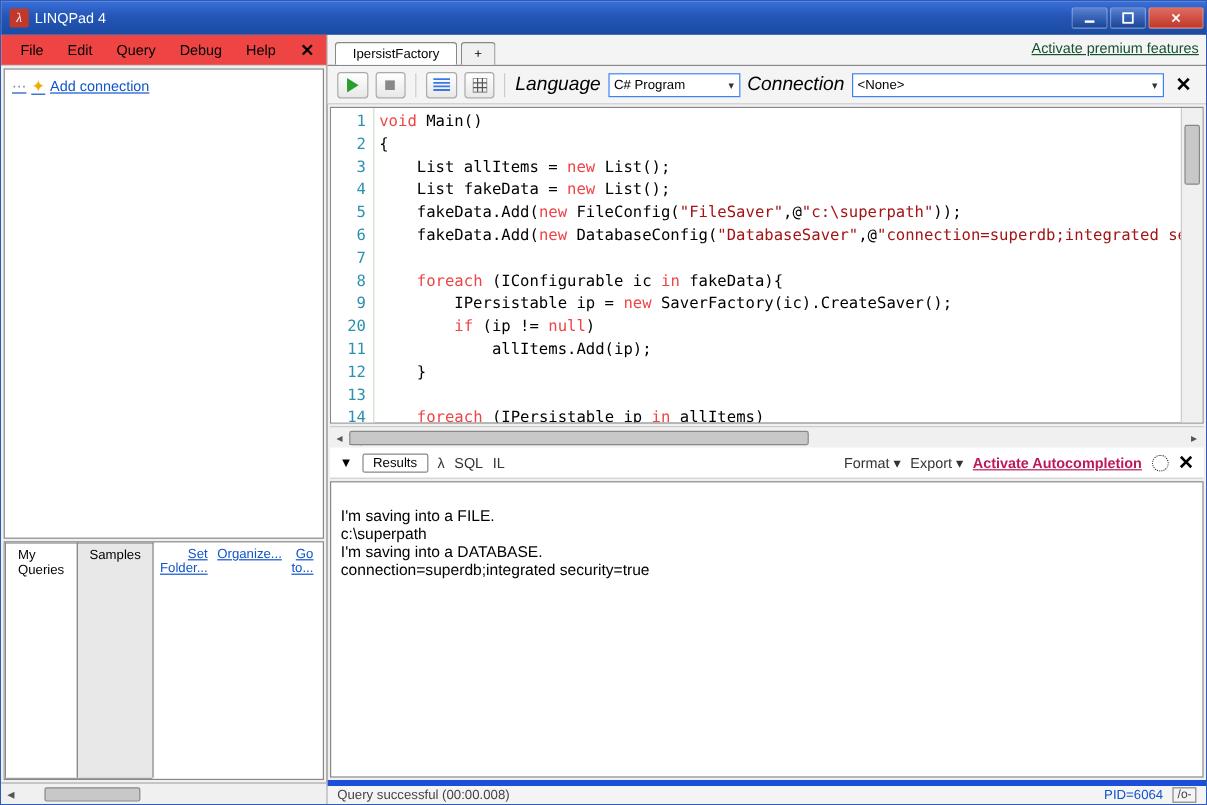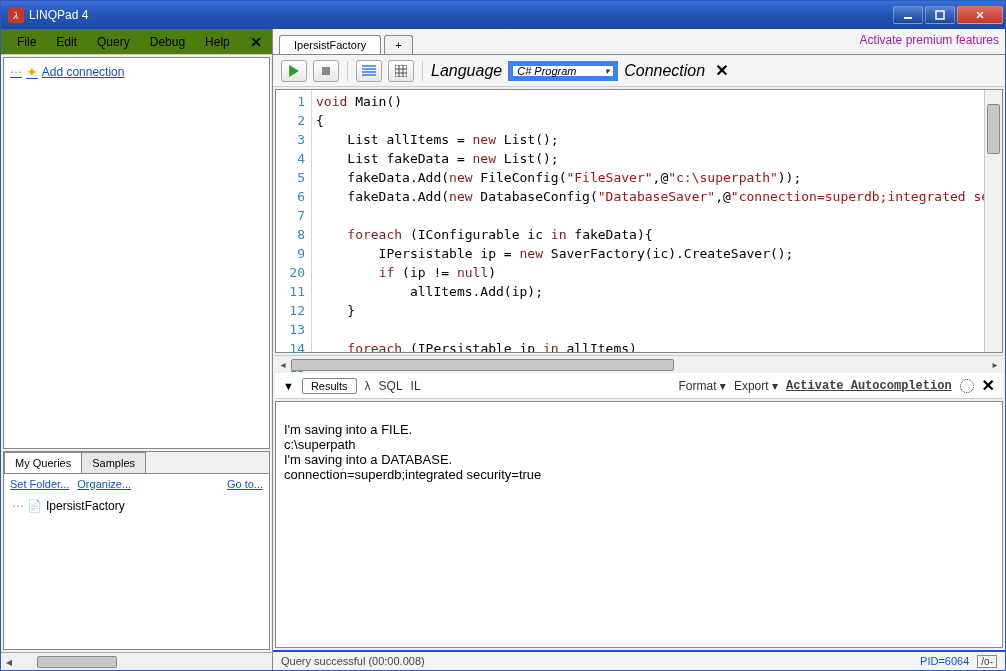--- a/index.html
+++ b/index.html
@@ -7,76 +7,76 @@
 .window { width: 1006px; height: 671px; border: 1px solid #2f5bb7; display: flex; flex-direction: column; background: #fff; }
 .titlebar { height: 28px; background: linear-gradient(to bottom, #3a6fd8, #2456b8 45%, #1a4aa0); display: flex; align-items: center; color: #fff; padding: 0 2px; position: relative; }
 .titlebar .appicon { width: 16px; height: 16px; margin: 0 5px; background: #c0392b; display: flex; align-items: center; justify-content: center; font-family: serif; font-size: 11px; font-style: italic; border-radius: 2px; }
 .titlebar .title { font-size: 12px; flex: 1; }
 .winbtns { display: flex; gap: 2px; }
 .winbtn { width: 30px; height: 18px; border: 1px solid rgba(255,255,255,0.3); border-radius: 2px; display: flex; align-items: center; justify-content: center; background: linear-gradient(to bottom, rgba(255,255,255,0.2), rgba(0,0,0,0.1)); }
 .winbtn.close { width: 46px; background: linear-gradient(to bottom, #e06a5f, #c0392b); }
 .winbtn svg { width: 10px; height: 10px; }
 .body { flex: 1; display: flex; background: #f0f0f0; min-height: 0; }
 .leftcol { width: 272px; display: flex; flex-direction: column; border-right: 1px solid #888; }
-.menubar { height: 26px; display: flex; align-items: center; padding: 0 6px; background: #4d7c0f; border-bottom: 1px solid #ccc; }
+.menubar { height: 26px; display: flex; align-items: center; padding: 0 6px; background: #ef4444; border-bottom: 1px solid #ccc; }
 .menubar .mi { padding: 2px 10px; cursor: default; }
 .menubar .closex { margin-left: auto; font-weight: bold; font-size: 14px; padding: 0 4px; }
 .connpane { flex: 0 0 auto; height: 392px; background: #fff; border: 1px solid #888; margin: 2px; padding: 6px; }
 .addconn { display: flex; align-items: center; gap: 4px; color: #1155cc; text-decoration: underline; cursor: pointer; }
 .addconn .staricon { color: #f0ad00; font-size: 14px; }
 .dotline { color: #888; }
-.queriespane { flex: 1; border: 1px solid #888; margin: 0 2px 2px 2px; background: #fff; display: flex; flex-direction: column; min-height: 0; }
+.queriespane { flex: 1; border: 1px solid #888; margin: 0 2px 2px 2px; background: #fff; display: flex; flex-direction: row; min-height: 0; }
 .qtabs { display: flex; background: #f0f0f0; border-bottom: 1px solid #888; }
 .qtab { padding: 4px 10px; border: 1px solid #888; border-bottom: none; background: #fff; margin-right: -1px; font-size: 11px; cursor: default; }
 .qtab.inactive { background: #e8e8e8; }
 .qlinks { display: flex; gap: 8px; padding: 4px 6px; font-size: 11px; text-align: right; }
 .qlinks a { color: #1155cc; text-decoration: underline; cursor: pointer; }
 .qlinks .goto { margin-left: auto; }
 .qtree { flex: 1; padding: 4px 8px; overflow: auto; }
 .qtree .item { display: flex; align-items: center; gap: 4px; padding: 1px 0; }
 .qtree .fileicon { width: 14px; height: 14px; display: flex; align-items: center; justify-content: center; color: #3b78e7; }
 .lscroll { height: 18px; border-top: 1px solid #aaa; background: #f0f0f0; display: flex; align-items: center; }
 .lscroll .thumb { width: 80px; height: 12px; background: #c8c8c8; border: 1px solid #888; border-radius: 2px; margin-left: 20px; }
 .lscroll .arr { width: 16px; text-align: center; color: #555; }
 .rightcol { flex: 1; display: flex; flex-direction: column; min-width: 0; }
 .tabsrow { height: 26px; display: flex; align-items: flex-end; background: #f4f4f4; border-bottom: 1px solid #888; padding: 0 6px; }
 .doctab { border: 1px solid #888; border-bottom: none; padding: 3px 14px; background: #fff; font-size: 11px; border-radius: 3px 3px 0 0; margin-right: 3px; }
 .doctab.plus { padding: 3px 10px; background: #f0f0f0; }
-.premlink { margin-left: auto; color: #a21caf; font-size: 12px; align-self: center; padding-bottom: 3px; }
+.premlink { margin-left: auto; color: #14532d; text-decoration: underline; font-size: 12px; align-self: center; padding-bottom: 3px; }
 .toolbar { height: 32px; display: flex; align-items: center; gap: 6px; padding: 0 8px; background: #f4f4f4; border-bottom: 1px solid #ccc; }
 .tbn { width: 26px; height: 22px; border: 1px solid #aaa; background: linear-gradient(#fff,#e8e8e8); border-radius: 3px; display: flex; align-items: center; justify-content: center; }
 .tbn.run svg { fill: #2a9d2a; }
 .tbn.stop svg { fill: #888; }
 .tbsep { width: 1px; height: 20px; background: #ccc; margin: 0 2px; }
 .tlabel { font-size: 16px; font-style: italic; }
-.tsel { height: 20px; border: 5px solid #3b82f6; background: #fff; font-size: 11px; padding: 0 34px 0 4px; position: relative; display: flex; align-items: center; min-width: 110px; font-style: italic; }
+.tsel { height: 20px; border: 1px solid #3b82f6; background: #fff; font-size: 11px; padding: 0 34px 0 4px; position: relative; display: flex; align-items: center; min-width: 110px; }
 .tsel.conn { min-width: 260px; flex: 1; }
 .tsel::after { content: "▾"; position: absolute; right: 4px; font-size: 9px; color: #333; }
 .tbarclose { font-weight: bold; font-size: 16px; padding: 0 4px; }
 .editor { display: flex; flex: 1; min-height: 0; border: 1px solid #888; margin: 2px; background: #fff; position: relative; }
 .gutter { width: 36px; background: #fff; border-right: 1px solid #c8e0c8; text-align: right; padding: 2px 6px 2px 0; font-family: Consolas, monospace; font-size: 13px; color: #2b91af; }
 .gutter div { line-height: 19px; }
 .code { flex: 1; font-family: Consolas, monospace; font-size: 13px; padding: 2px 4px; white-space: pre; overflow: hidden; line-height: 19px; color: #000; }
-.kw { color: #7f1d1d; }
+.kw { color: #ef4444; }
 .str { color: #a31515; }
 .vscroll { width: 18px; background: #f0f0f0; border-left: 1px solid #ccc; display: flex; flex-direction: column; }
 .vscroll .thumb { flex: 0 0 50px; background: #c8c8c8; border: 1px solid #888; margin: 14px 2px 0 2px; border-radius: 2px; }
 .hscroll { height: 18px; border-top: 1px solid #ccc; background: #f0f0f0; display: flex; align-items: center; margin: 0 2px; }
 .hscroll .arr { width: 16px; text-align: center; color: #555; font-size: 10px; }
 .hscroll .track { flex: 1; height: 12px; position: relative; }
 .hscroll .thumb { position: absolute; left: 0; width: 55%; height: 12px; background: #c8c8c8; border: 1px solid #888; border-radius: 2px; }
 .resultsbar { height: 26px; display: flex; align-items: center; gap: 8px; padding: 0 8px; border-bottom: 1px solid #ccc; background: #fff; margin: 0 2px; }
 .resultsbar .dd { font-size: 11px; }
 .rtab { border: 1px solid #888; padding: 1px 8px; font-size: 11px; background: #fff; border-radius: 2px; }
 .rtxt { font-size: 12px; color: #333; }
-.autocomp { color: #404040; font-weight: bold; text-decoration: underline; font-family: Liberation Mono, monospace; }
+.autocomp { color: #be185d; font-weight: bold; text-decoration: underline; }
 .rx { font-weight: bold; font-size: 16px; }
 .spinner { width: 14px; height: 14px; border: 1px dotted #333; border-radius: 50%; }
 .output { flex: 1; background: #fff; border: 1px solid #888; margin: 2px; padding: 20px 8px; font-family: "Segoe UI", sans-serif; font-size: 13px; white-space: pre; overflow: auto; min-height: 0; }
-.statusbar { height: 20px; display: flex; align-items: center; padding: 0 8px; background: #f4f4f4; border-top: 2px solid #1d4ed8; font-size: 11px; color: #444; }
+.statusbar { height: 20px; display: flex; align-items: center; padding: 0 8px; background: #f4f4f4; border-top: 5px solid #1d4ed8; font-size: 11px; color: #444; }
 .statusbar .pid { margin-left: auto; color: #1155cc; }
 .statusbar .grip { margin-left: 8px; border: 1px solid #888; padding: 0 3px; font-size: 10px; }
 </style>
 </head>
 <body>
 
 <div class="window">
   <div class="titlebar">
     <div class="appicon">λ</div>
     <div class="title">LINQPad 4</div>
@@ -165,20 +165,23 @@
             <svg width="12" height="12" viewBox="0 0 12 12">
               <path d="M0 0h12v12H0z M4 0v12 M8 0v12 M0 4h12 M0 8h12" fill="none" stroke="#555"></path>
             </svg>
           </div>
         <div class="tbsep"></div>
         <span class="tlabel">Language</span>
         <div class="tsel">
             <span>C# Program</span>
           </div>
         <span class="tlabel">Connection</span>
+        <div class="tsel conn">
+            <span>&lt;None&gt;</span>
+          </div>
         <span class="tbarclose">✕</span>
       </div>
       <div style="flex:0 0 286px; display:flex; flex-direction:column; min-height:0;">
         <div class="editor">
           <div class="gutter" id="gutter">
               <div>1</div>
               <div>2</div>
               <div>3</div>
               <div>4</div>
               <div>5</div>

